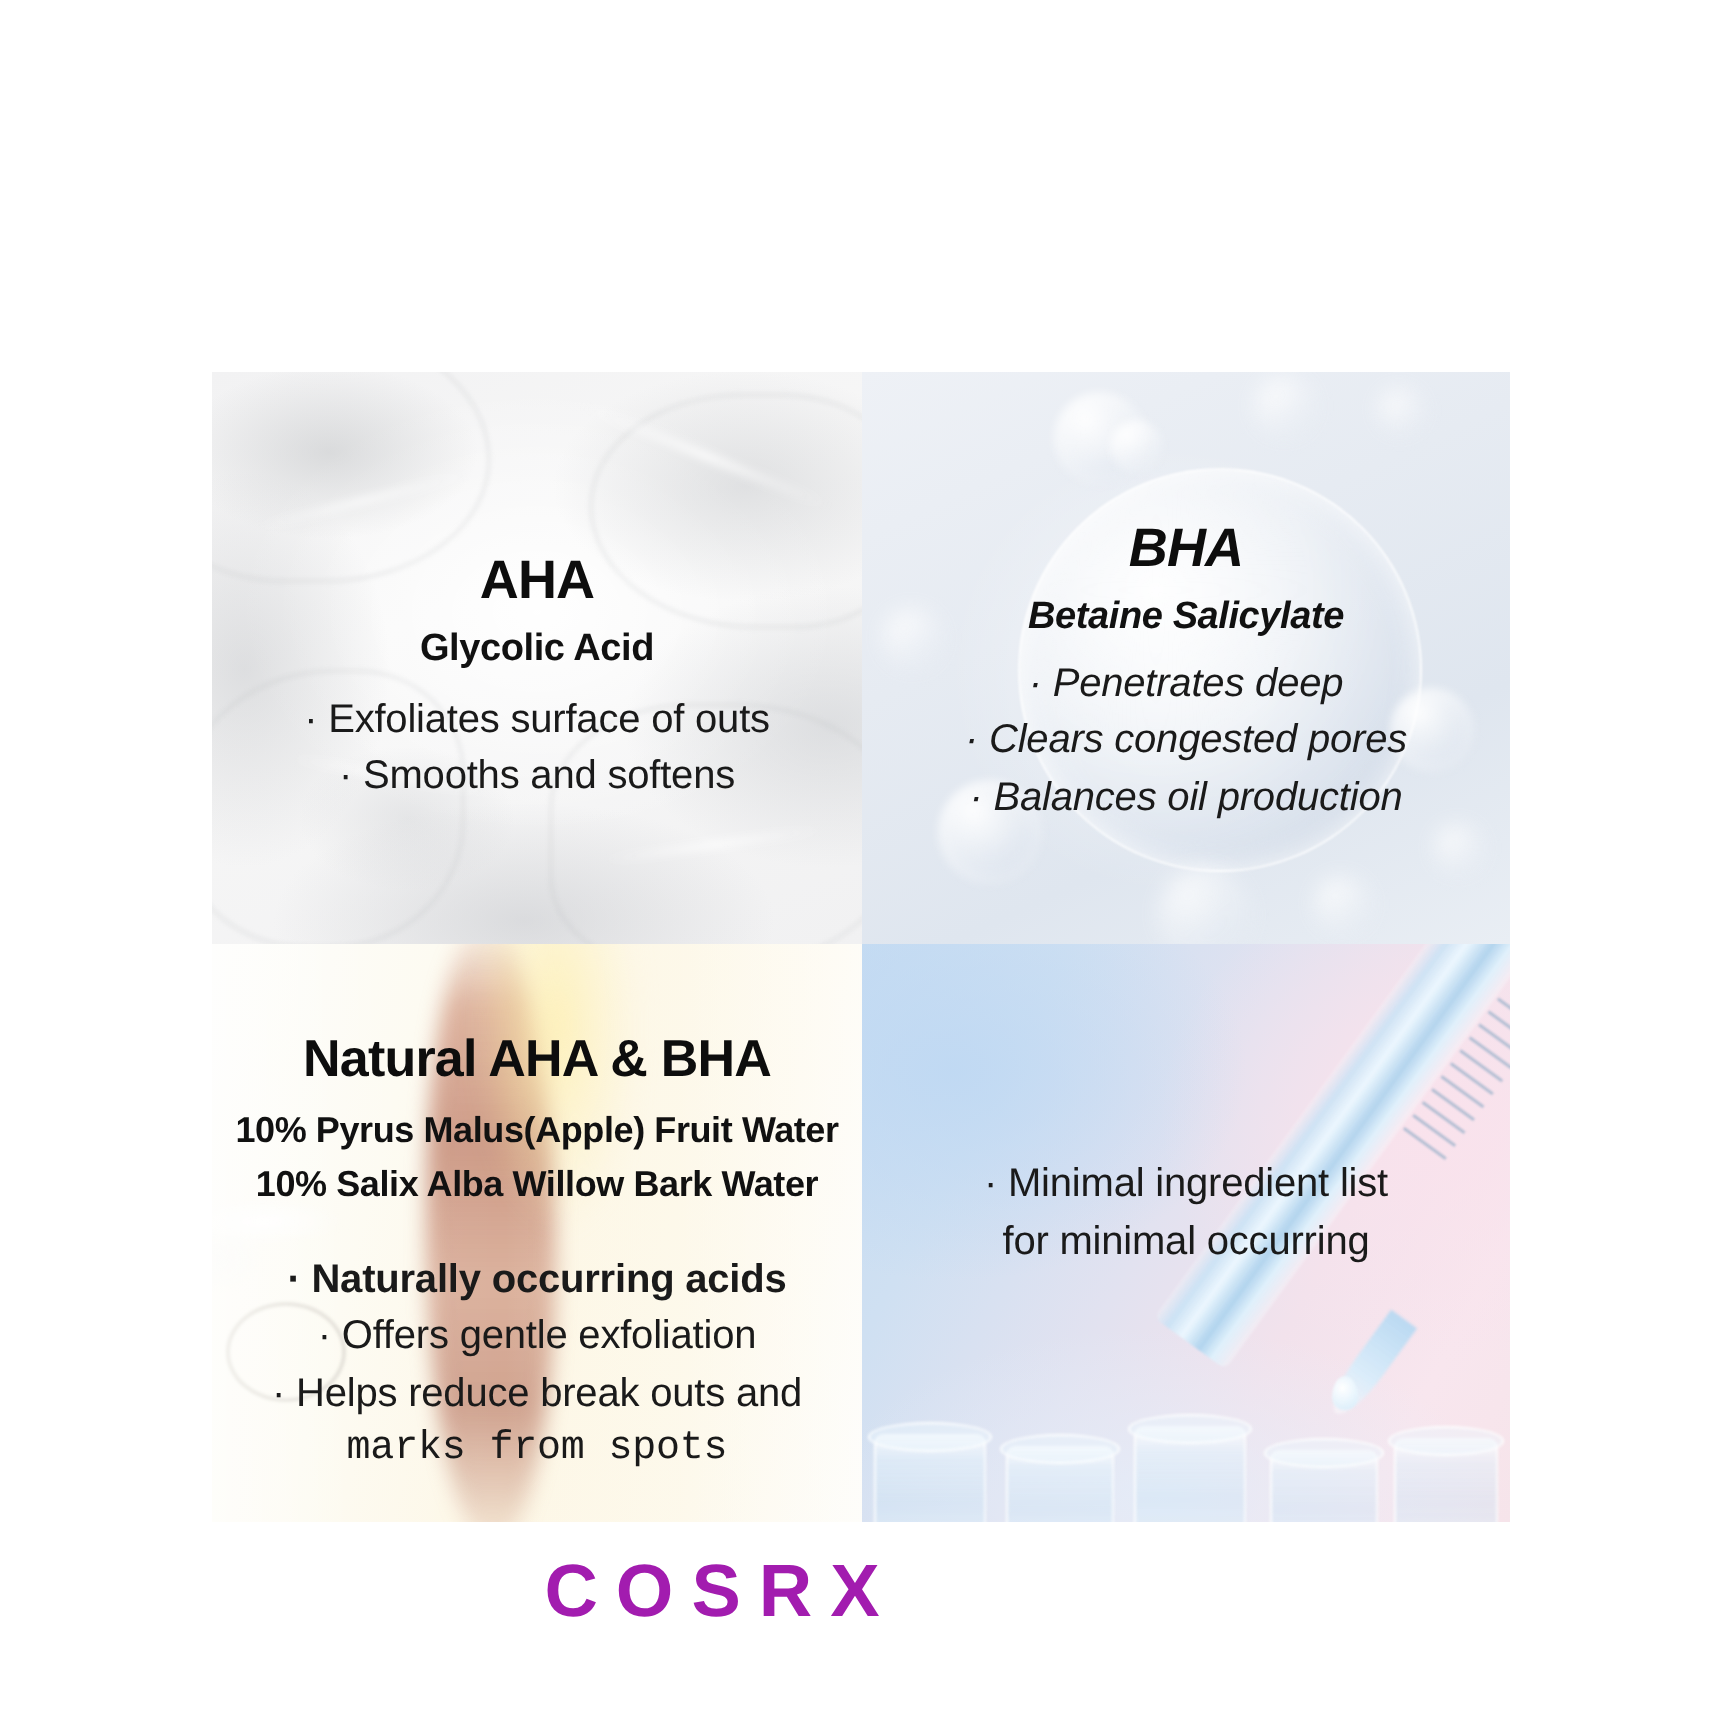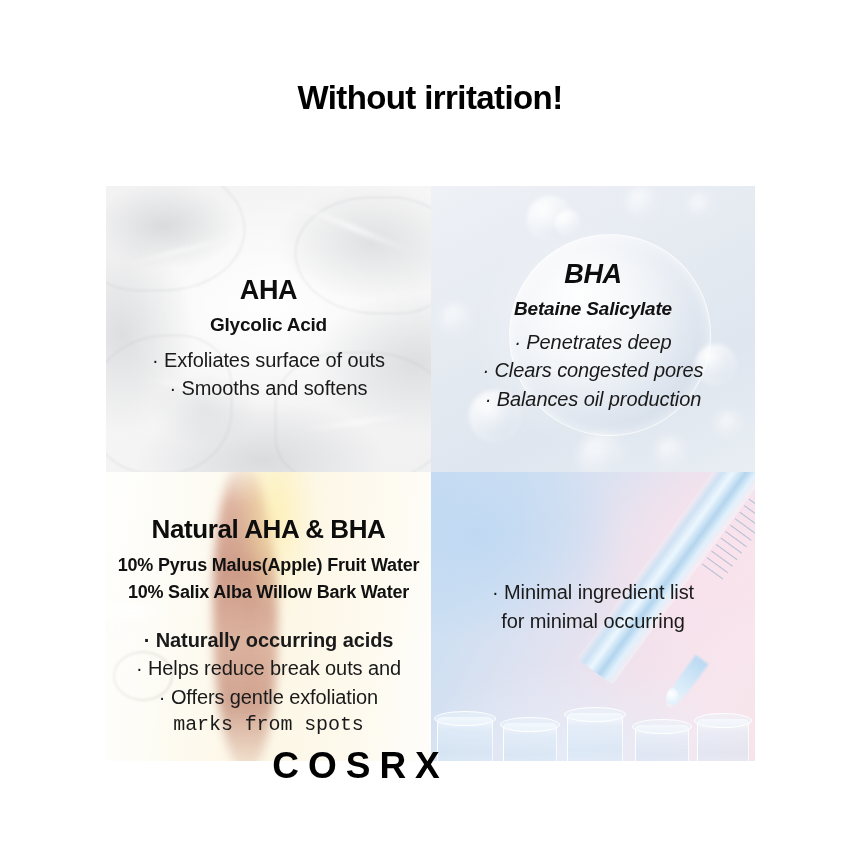--- a/index.html
+++ b/index.html
@@ -263,35 +263,34 @@
     height: 13px;
     border: 1.6px solid rgba(255,255,255,0.95);
     border-radius: 50%;
     background: rgba(236,246,253,0.45);
   }
 
   
   .logo {
     position: absolute;
     left: 0;
-    top: 745px;
+    top: 775px;
     width: 712px;
     text-align: center;
     font-size: 37px;
     font-weight: 700;
     letter-spacing: 9px;
-    color: #000000;
+    color: #a21caf;
     text-indent: 9px;
   }
 </style>
 </head>
 <body>
 
 <div class="header">
-  <div class="header-line2">Without irritation!</div>
 </div>
 
 <div class="grid">
 
   <div class="cell aha">
     <div class="edge" style="left:-10%;top:-8%;width:52%;height:44%;"></div>
     <div class="edge" style="left:58%;top:4%;width:48%;height:40%;border-radius:55% 45% 40% 60%;"></div>
     <div class="edge" style="left:-6%;top:52%;width:44%;height:48%;border-radius:60% 40% 50% 50%;"></div>
     <div class="edge" style="left:52%;top:58%;width:54%;height:46%;border-radius:45% 55% 60% 40%;"></div>
     <div class="streak" style="left:6%;top:22%;width:34%;height:3px;transform:rotate(-14deg);"></div>
@@ -334,22 +333,22 @@
     <div class="nat-glow"></div>
     <div class="nat-splash"></div>
     <div class="nat-ring"></div>
     <div class="nat-wash"></div>
 
     <div class="cell-text" style="top:42px;">
       <div class="q-title" style="font-size:26px;line-height:1.22;">Natural AHA &amp; BHA</div>
       <div class="q-sub" style="font-size:18px;line-height:1.5;margin-top:6px;">10% Pyrus Malus(Apple) Fruit Water</div>
       <div class="q-sub" style="font-size:18px;line-height:1.5;">10% Salix Alba Willow Bark Water</div>
       <div class="q-item" style="font-size:20px;line-height:1.42;margin-top:20px;font-weight:bold;">· Naturally occurring acids</div>
+      <div class="q-item" style="font-size:20px;line-height:1.42;">· Offers gentle exfoliation</div>
       <div class="q-item" style="font-size:20px;line-height:1.42;">· Helps reduce break outs and</div>
-      <div class="q-item" style="font-size:20px;line-height:1.42;">· Offers gentle exfoliation</div>
       <div class="q-item" style="font-size:20px;line-height:1.42;font-family:Liberation Mono, monospace;">marks from spots</div>
     </div>
   </div>
 
   <div class="cell ingredients">
     <div class="ing-haze"></div>
     <div class="dropper"></div>
     <div class="dropper-marks"></div>
     <div class="dropper-tip"></div>
     <div class="drop"></div>

